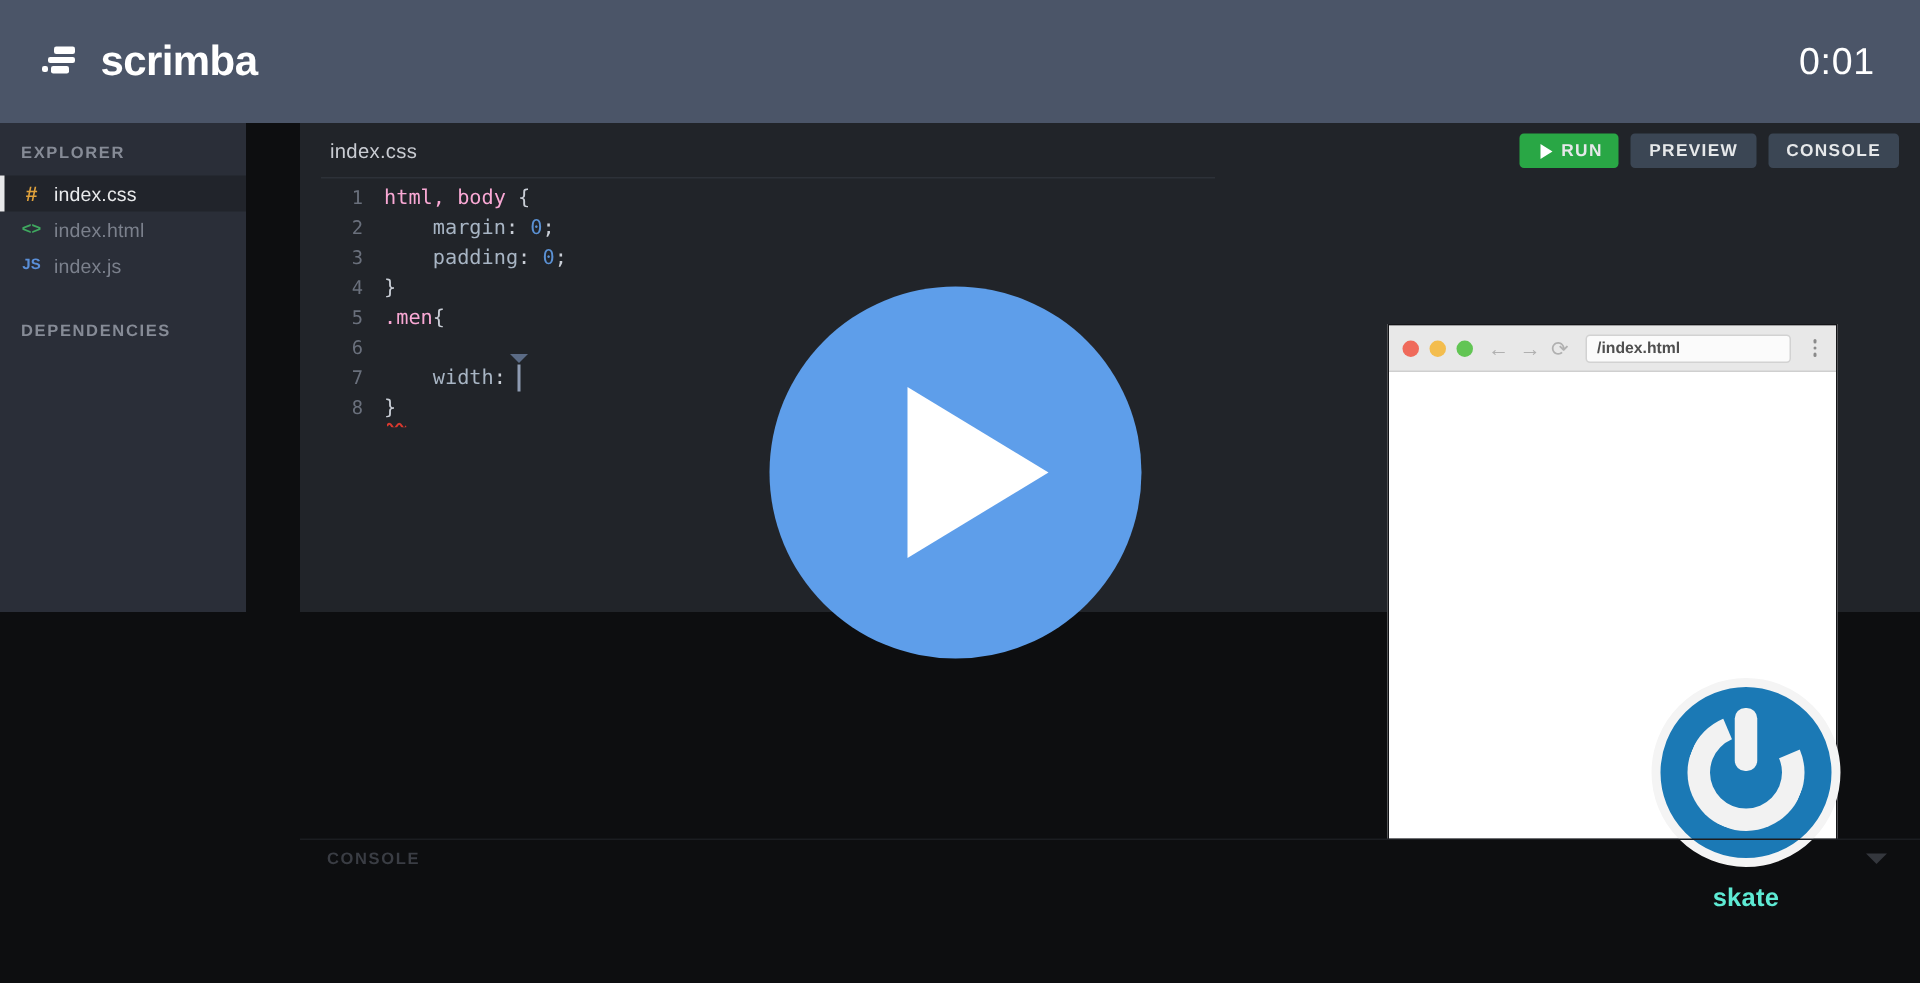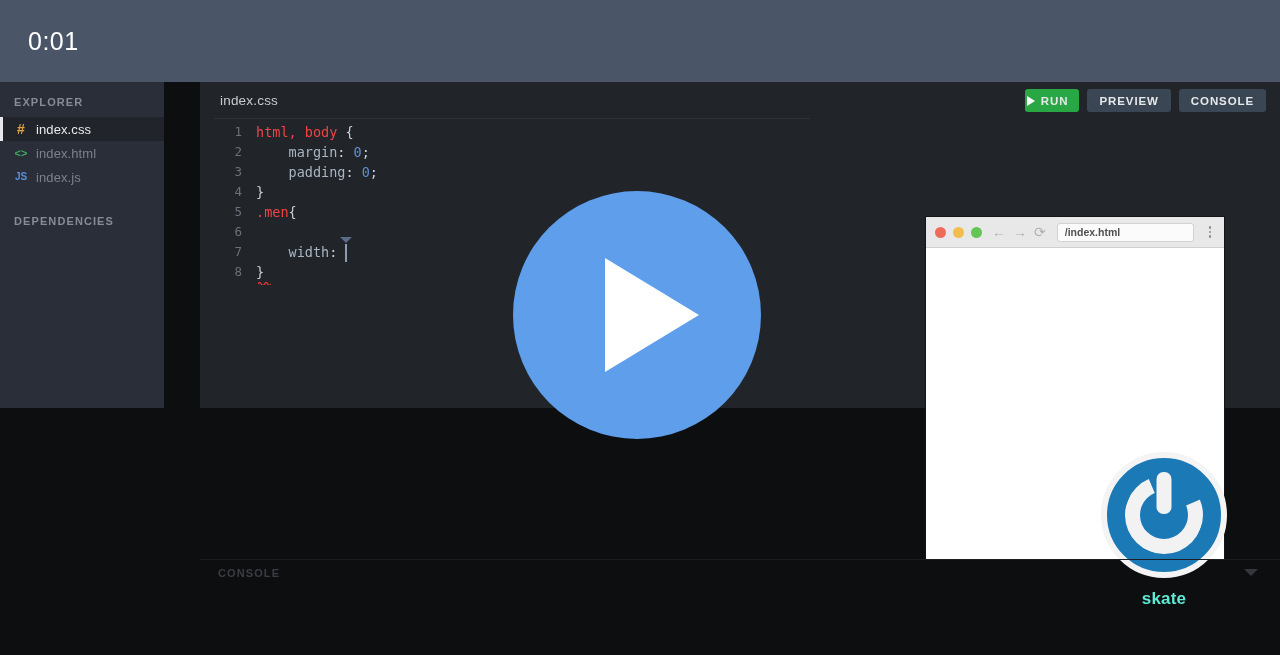--- a/index.html
+++ b/index.html
@@ -167,21 +167,21 @@
     border-radius: 3px;
     font-size: 11.5px;
     font-weight: 700;
     letter-spacing: 0.9px;
     color: #e6e8ea;
     background: #3b4654;
     cursor: pointer;
     border: none;
     font-family: "Liberation Sans", sans-serif;
   }
-  .btn.run { background: #29a745; padding: 0 11px 0 2px; }
+  .btn.run { background: #29a745; padding: 0 11px 0 14px; }
   .play-tri {
     width: 0; height: 0;
     border-left: 8px solid #ffffff;
     border-top: 5px solid transparent;
     border-bottom: 5px solid transparent;
   }
 
   .code {
     position: relative;
     padding-top: 4px;
@@ -197,21 +197,21 @@
   }
   .gutter {
     width: 56px;
     text-align: right;
     padding-right: 14px;
     color: #6a707c;
     flex: 0 0 56px;
     font-size: 12.5px;
   }
   .ctext { position: relative; color: #c9ced6; }
-  .t-sel  { color: #ef4444; }
+  .t-sel  { color: #f9a8d4; }
   .t-prop { color: #a8b5c4; }
   .t-val  { color: #5b91d4; }
   .t-pun  { color: #c9ced6; }
 
   .caret {
     display: inline-block;
     position: relative;
     width: 0;
     vertical-align: middle;
   }
@@ -402,20 +402,29 @@
     border-bottom: 57px solid transparent;
     margin-left: 30px;
   }
 </style>
 </head>
 <body>
 
 <div id="app">
 
   <div class="header">
+    <div class="brand">
+      <span class="brand-mark">
+        <i class="bm-dot"></i>
+          <i class="bm-bar1"></i>
+          <i class="bm-bar2"></i>
+          <i class="bm-bar3"></i>
+      </span>
+      <span class="brand-name">scrimba</span>
+    </div>
     <div class="timer">0:01</div>
   </div>
 
   <div class="sidebar">
     <div class="section-title">EXPLORER</div>
 
     <div class="file-row active">
       <span class="ficon ic-css">#</span>
       <span class="file-label">index.css</span>
     </div>

